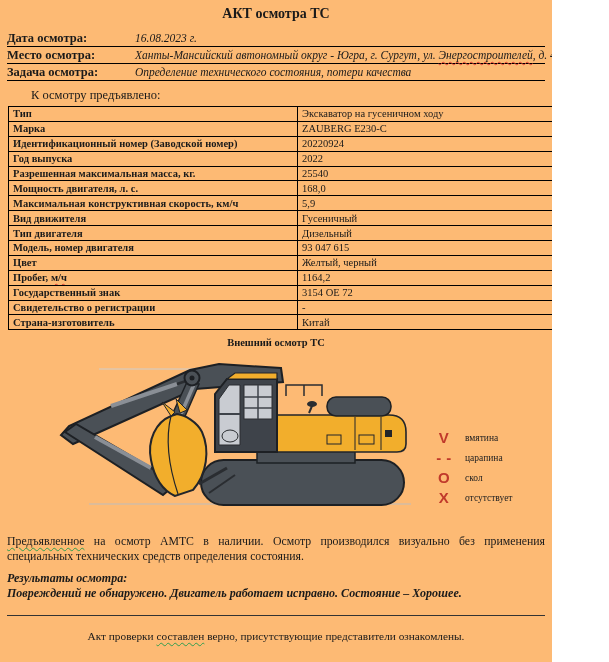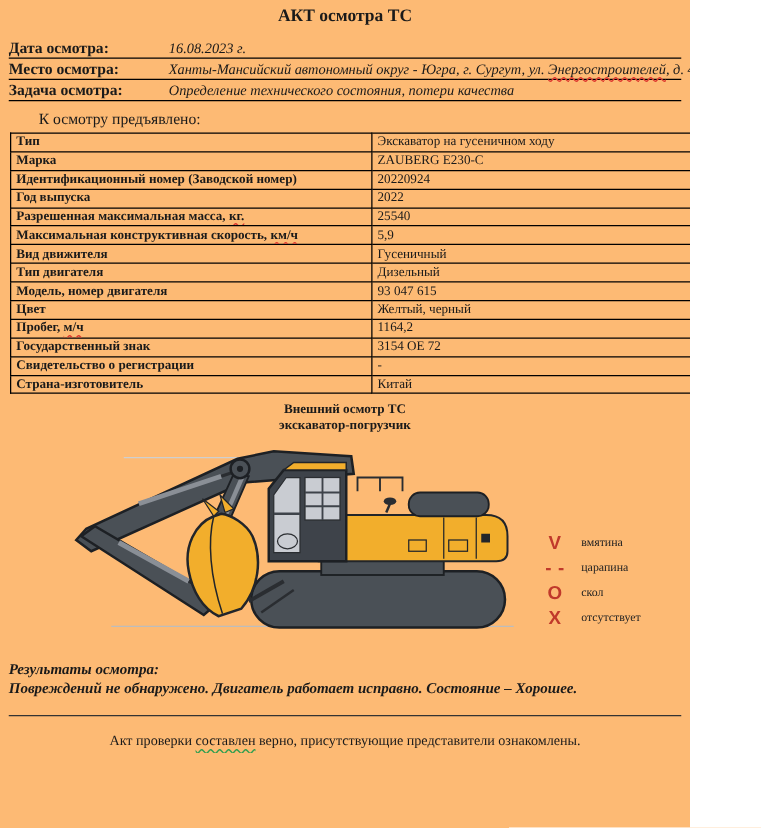--- a/index.html
+++ b/index.html
@@ -81,20 +81,24 @@
     <tr>
       <td class="c-label"><span class="lbl-main">Год выпуска</span><span class="lbl-mark"></span></td>
       <td class="c-value"><span class="val">2022</span></td>
     </tr>
 
     <tr>
       <td class="c-label"><span class="lbl-main">Разрешенная максимальная масса, </span><span class="lbl-mark sq-red">кг.</span></td>
       <td class="c-value"><span class="val">25540</span></td>
     </tr>
 
+    <tr>
+      <td class="c-label"><span class="lbl-main">Мощность двигателя, </span><span class="lbl-mark sq-green">л. с.</span></td>
+      <td class="c-value"><span class="val">168,0</span></td>
+    </tr>
 
     <tr>
       <td class="c-label"><span class="lbl-main">Максимальная конструктивная скорость, </span><span class="lbl-mark sq-red">км/ч</span></td>
       <td class="c-value"><span class="val">5,9</span></td>
     </tr>
 
     <tr>
       <td class="c-label"><span class="lbl-main">Вид движителя</span><span class="lbl-mark"></span></td>
       <td class="c-value"><span class="val">Гусеничный</span></td>
     </tr>
@@ -132,21 +136,20 @@
 
     <tr>
       <td class="c-label"><span class="lbl-main">Страна-изготовитель</span><span class="lbl-mark"></span></td>
       <td class="c-value"><span class="val">Китай</span></td>
     </tr>
   </tbody>
   </table>
 
   <div class="img-caption">
     <div>Внешний осмотр ТС</div>
-    <div>экскаватор-погрузчик</div>
   </div>
 
   <div class="diagram">
     <svg class="excavator-svg" width="360" height="168" viewBox="0 0 360 168" xmlns="http://www.w3.org/2000/svg">
 
       <line x1="40" y1="17" x2="150" y2="17" stroke="#cfcfcf" stroke-width="1"></line>
       <line x1="30" y1="152" x2="352" y2="152" stroke="#bdbdbd" stroke-width="1"></line>
 
       <rect x="142" y="108" width="203" height="45" rx="22.5" fill="#4a5056" stroke="#1d2024" stroke-width="2"></rect>
 
@@ -220,19 +223,20 @@
       </div>
 
       <div class="legend-item">
         <span class="legend-sym">X</span>
         <span class="legend-lab">отсутствует</span>
       </div>
     </div>
 
   </div>
 
+  <div class="note-para"><span class="sq-green">Предъявленное</span><span> на осмотр АМТС в наличии. Осмотр производился визуально без применения специальных технических средств определения состояния.</span></div>
 
   <div class="results-heading">Результаты осмотра:</div>
   <div class="results-text">Повреждений не обнаружено.  Двигатель работает исправно. Состояние – Хорошее.</div>
 
   <div class="act-line"><span>Акт проверки </span><span class="sq-green">составлен</span><span> верно,  присутствующие представители ознакомлены.</span></div>
 
 </div>
 
 </body></html>

